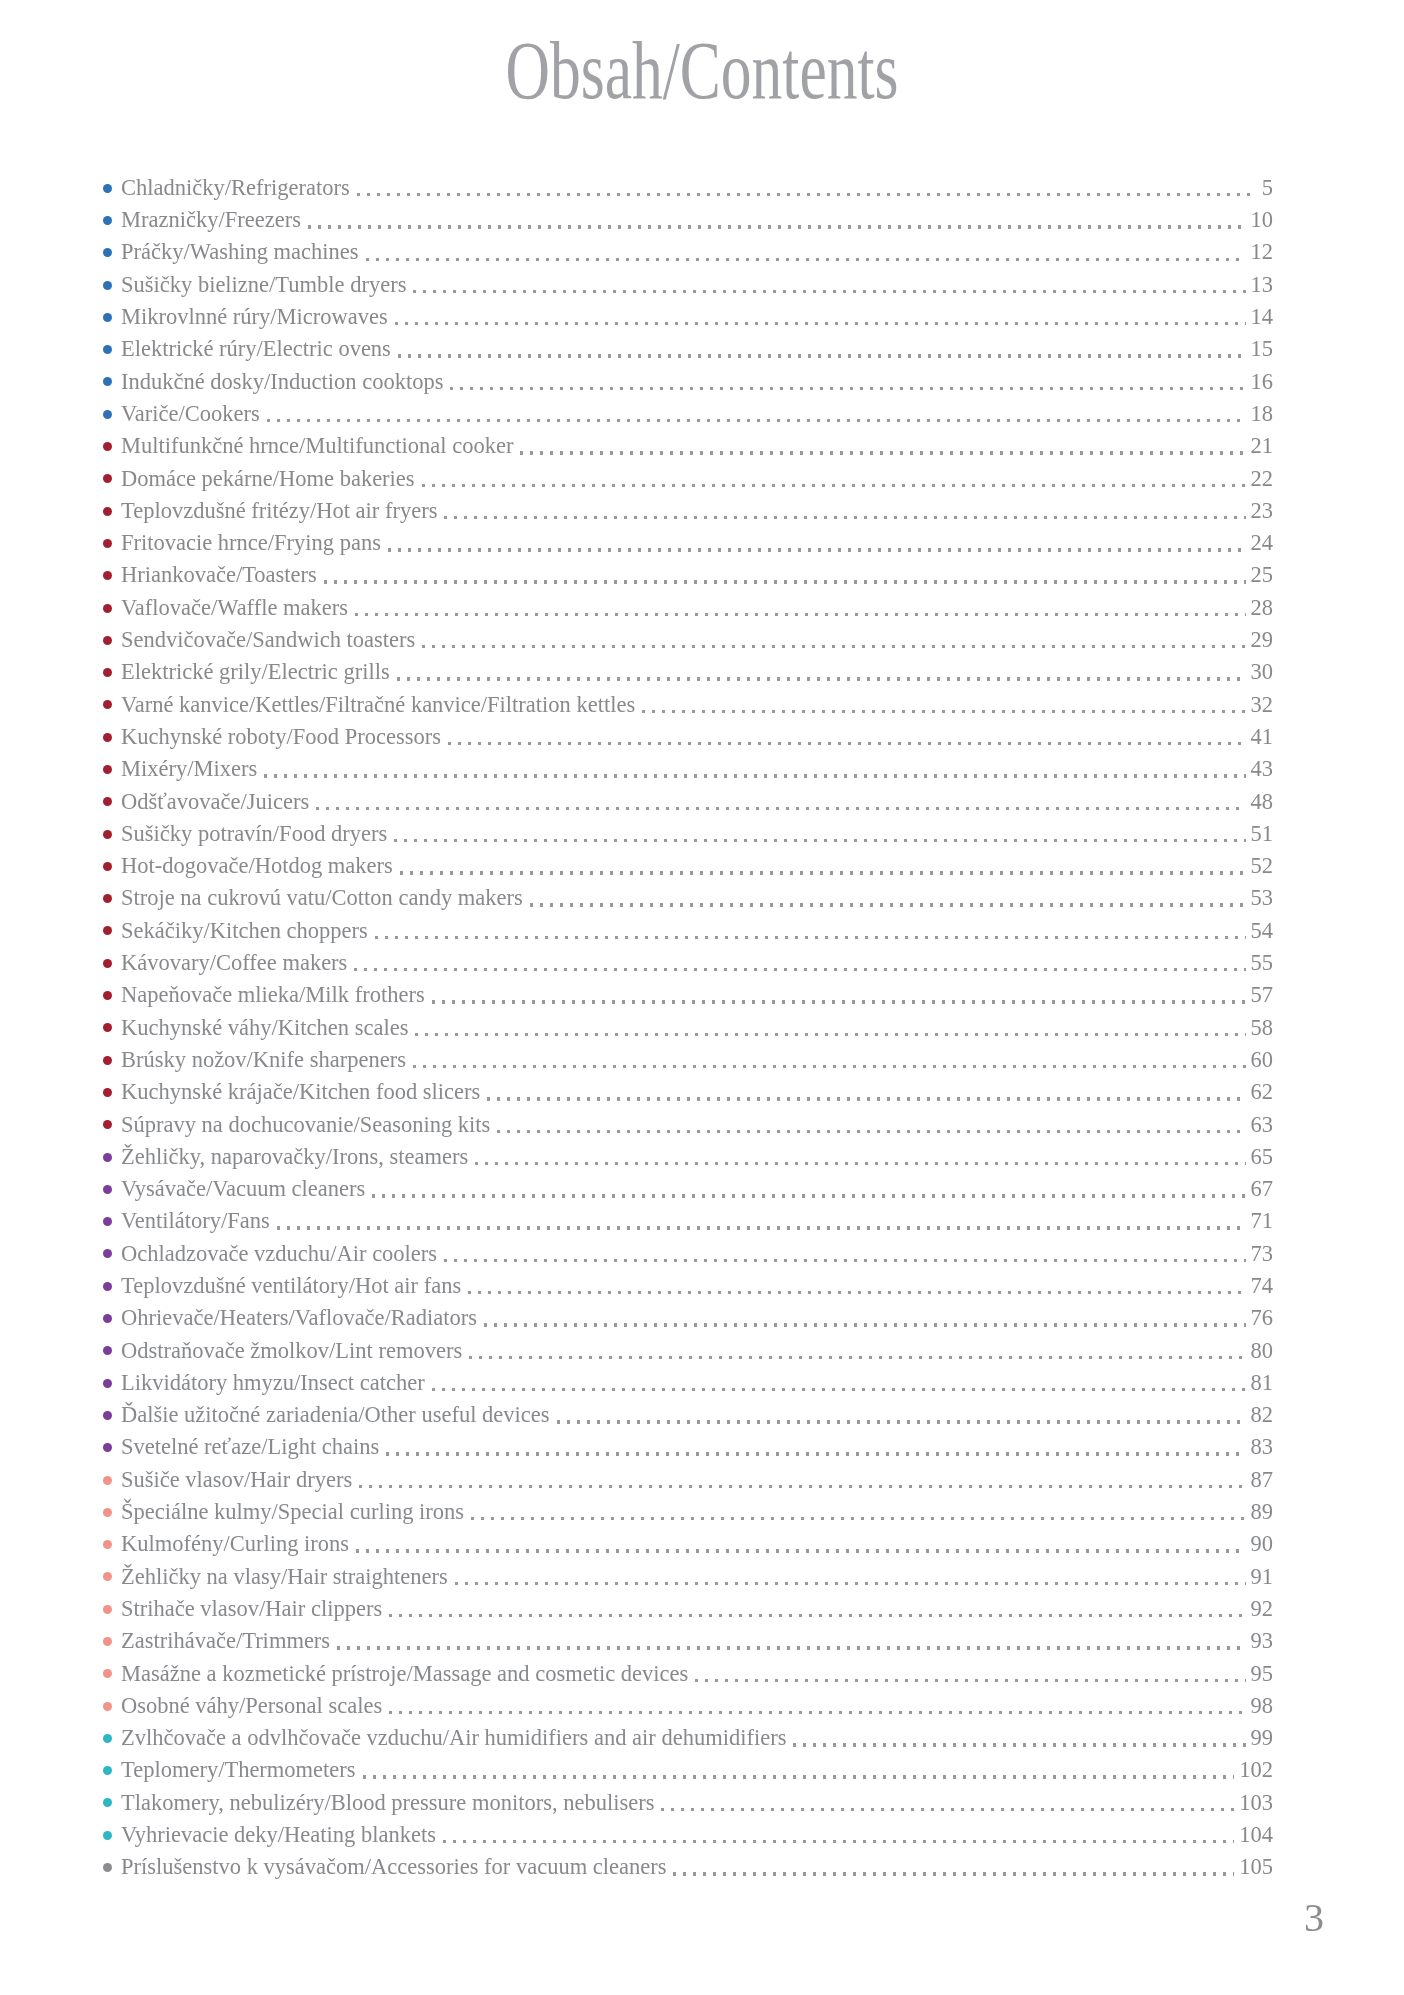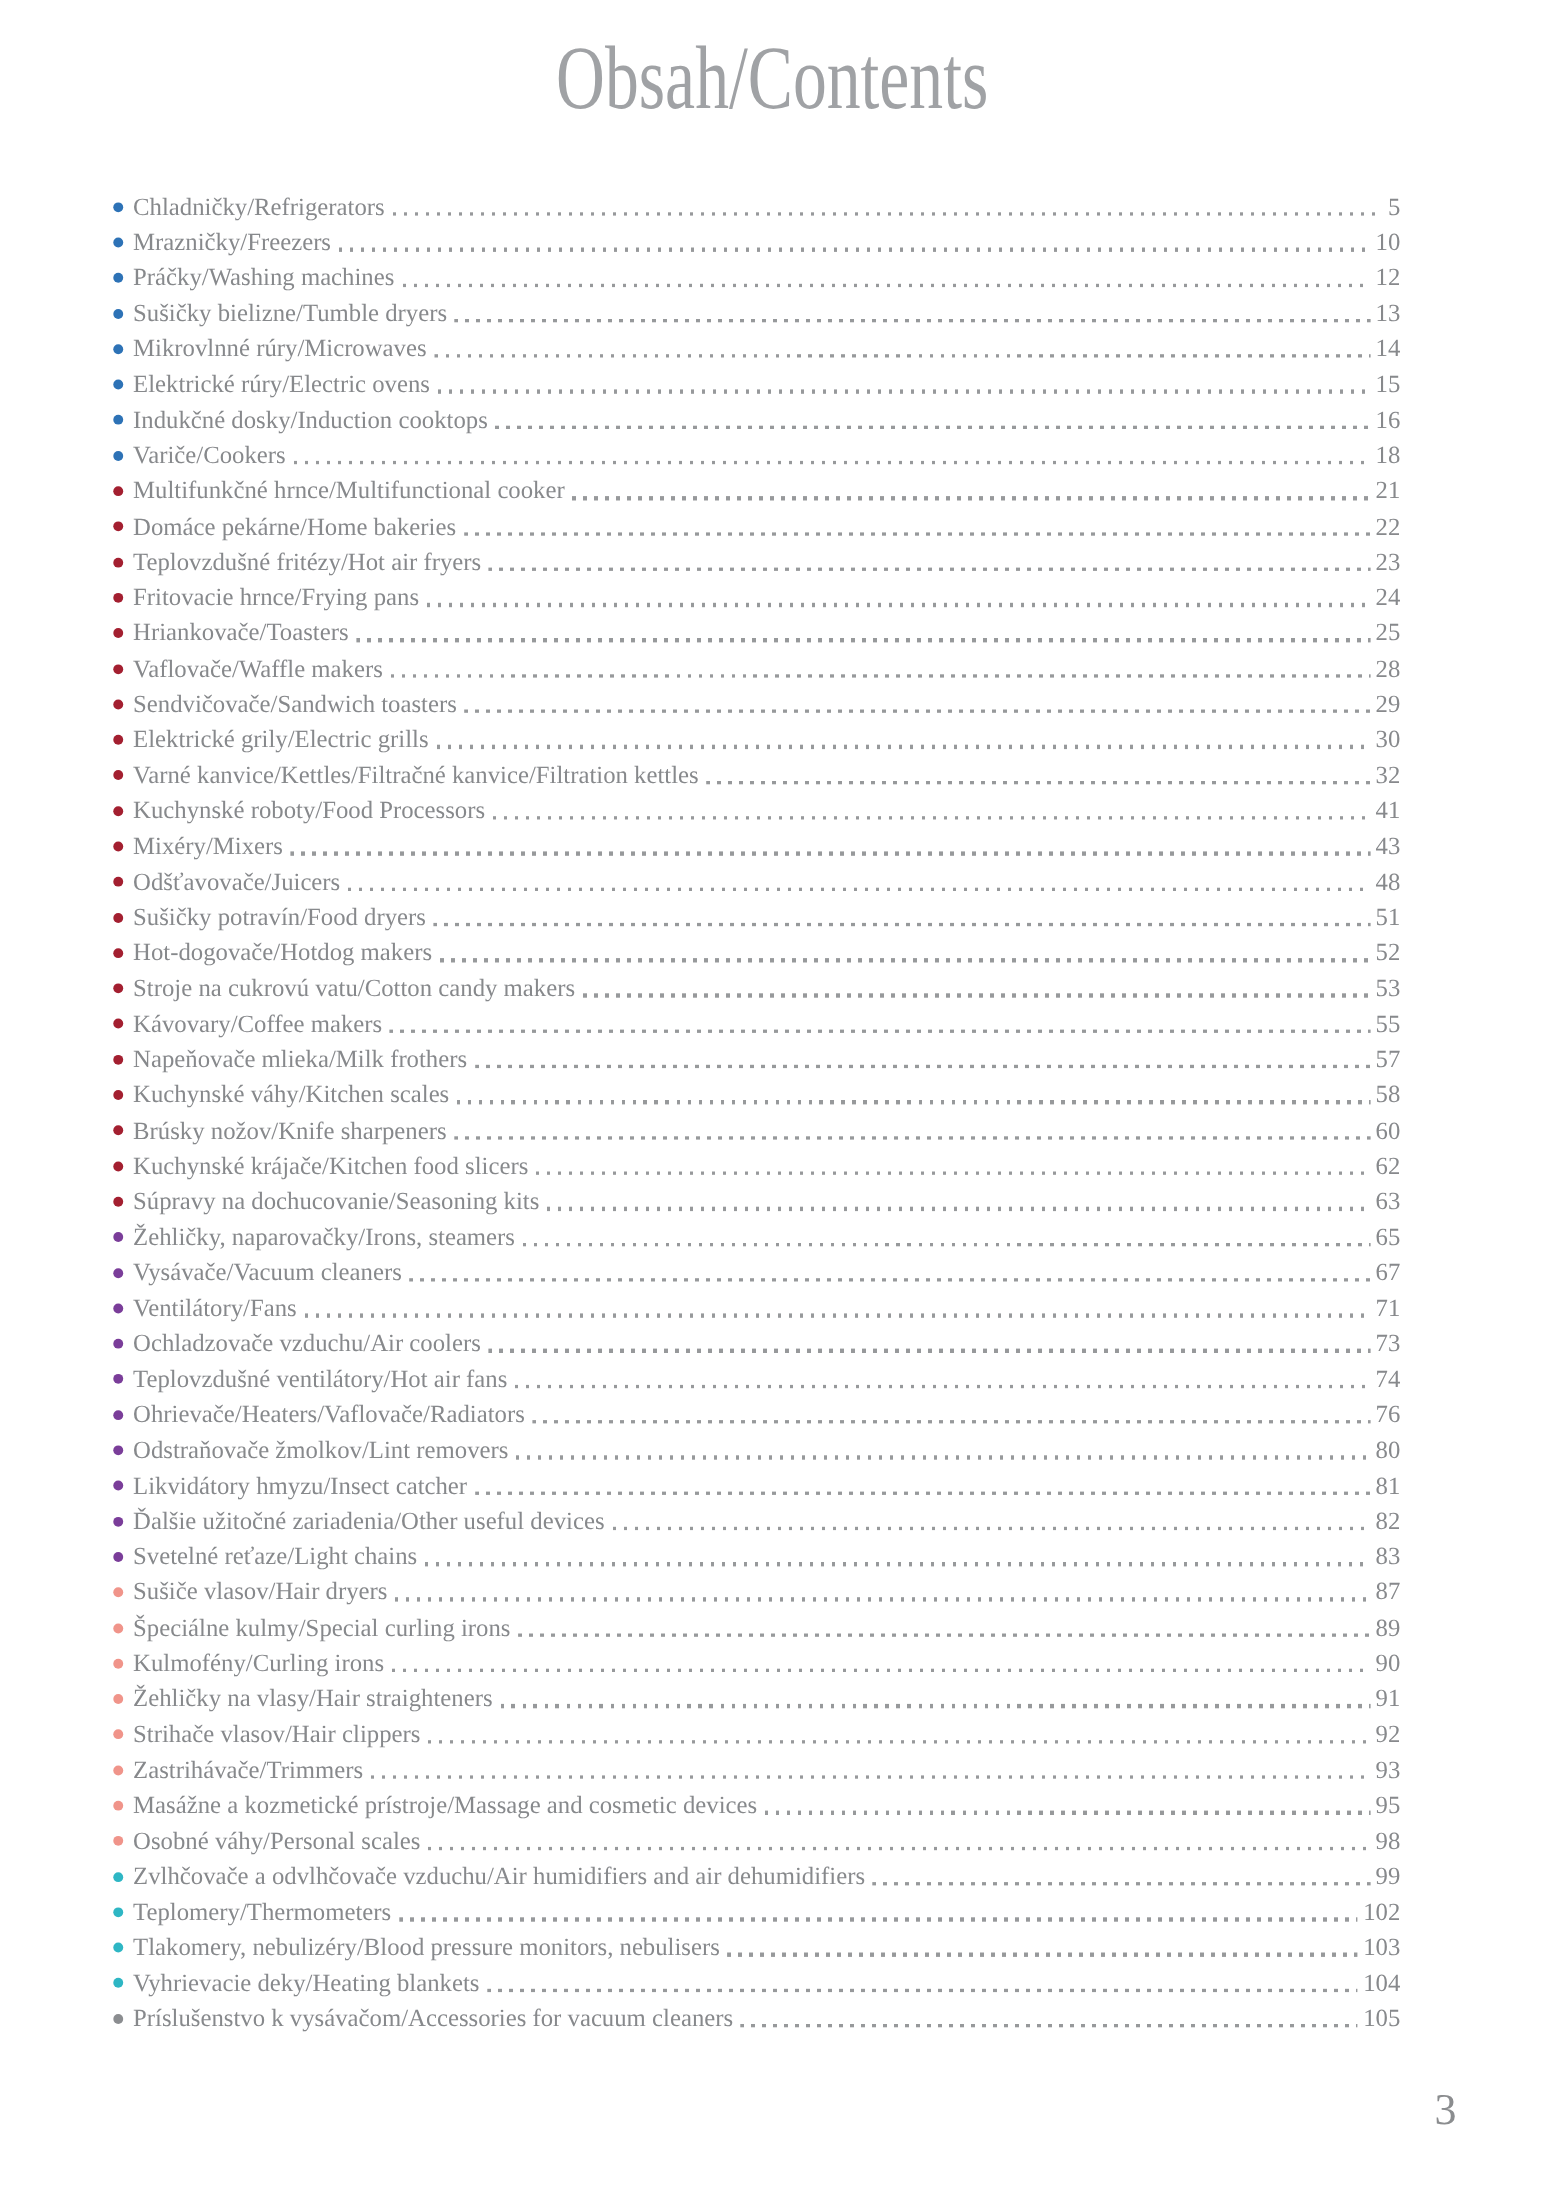--- a/index.html
+++ b/index.html
@@ -172,20 +172,26 @@
         <span class="pagenum">52</span>
       </div>
       <div class="row">
         <span class="bullet" style="background: rgb(163, 31, 48);"></span>
         <span class="label">Stroje na cukrovú vatu/Cotton candy makers</span>
         <span class="leader"></span>
         <span class="pagenum">53</span>
       </div>
       <div class="row">
         <span class="bullet" style="background: rgb(163, 31, 48);"></span>
+        <span class="label">Sekáčiky/Kitchen choppers</span>
+        <span class="leader"></span>
+        <span class="pagenum">54</span>
+      </div>
+      <div class="row">
+        <span class="bullet" style="background: rgb(163, 31, 48);"></span>
         <span class="label">Kávovary/Coffee makers</span>
         <span class="leader"></span>
         <span class="pagenum">55</span>
       </div>
       <div class="row">
         <span class="bullet" style="background: rgb(163, 31, 48);"></span>
         <span class="label">Napeňovače mlieka/Milk frothers</span>
         <span class="leader"></span>
         <span class="pagenum">57</span>
       </div>

